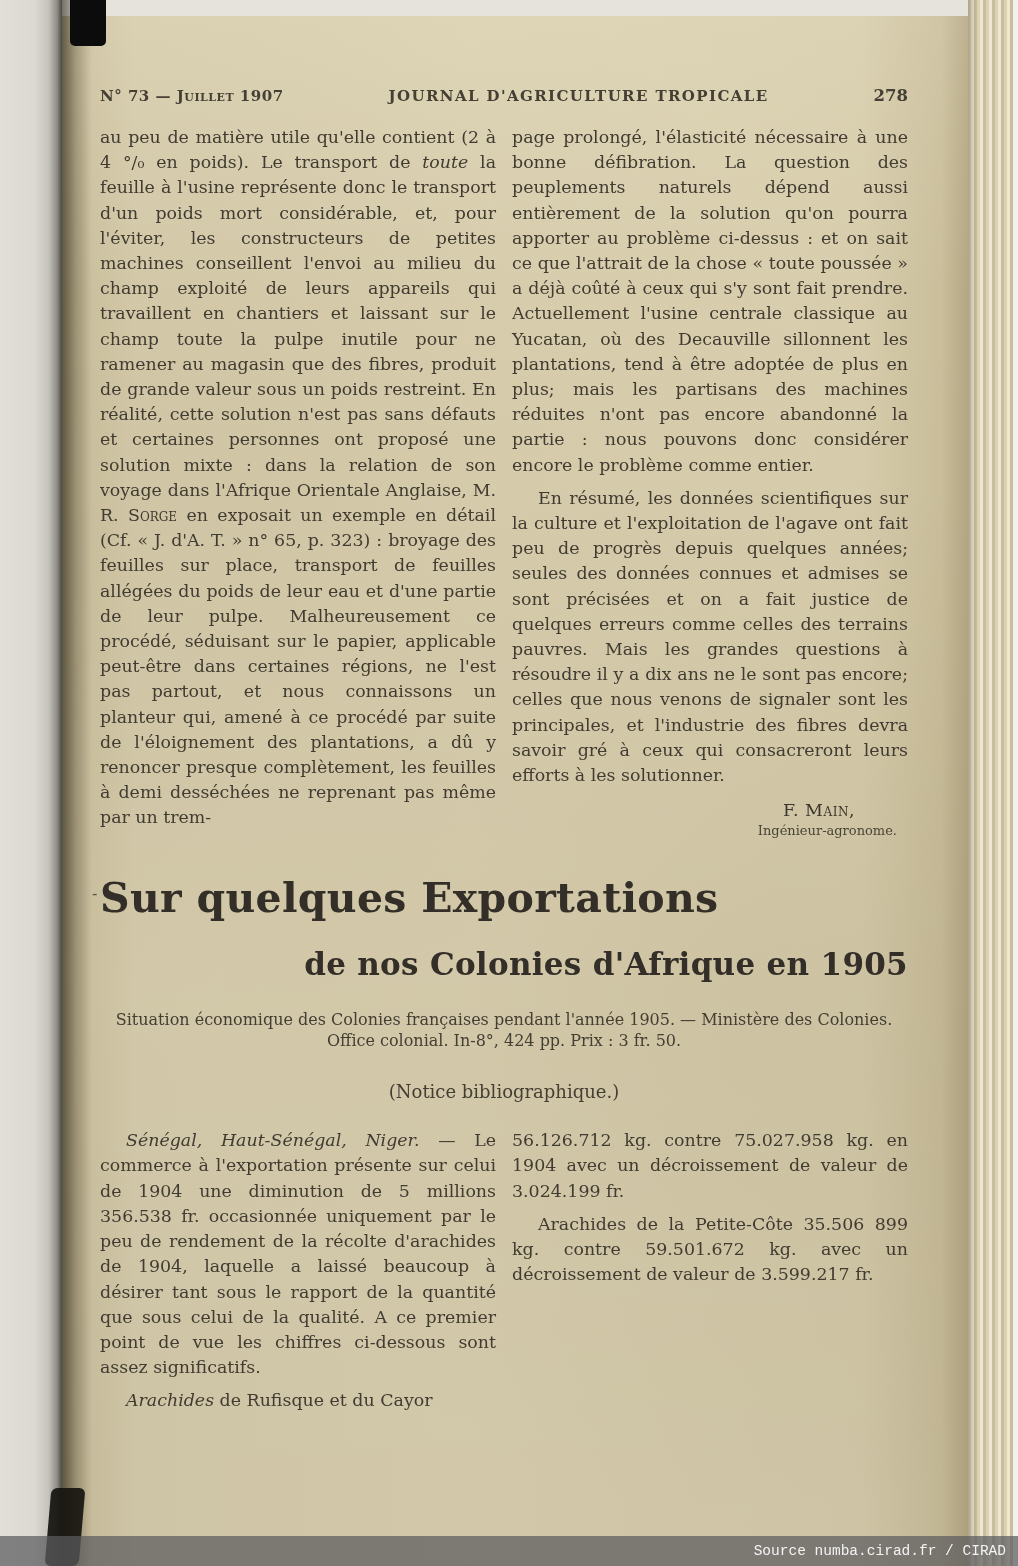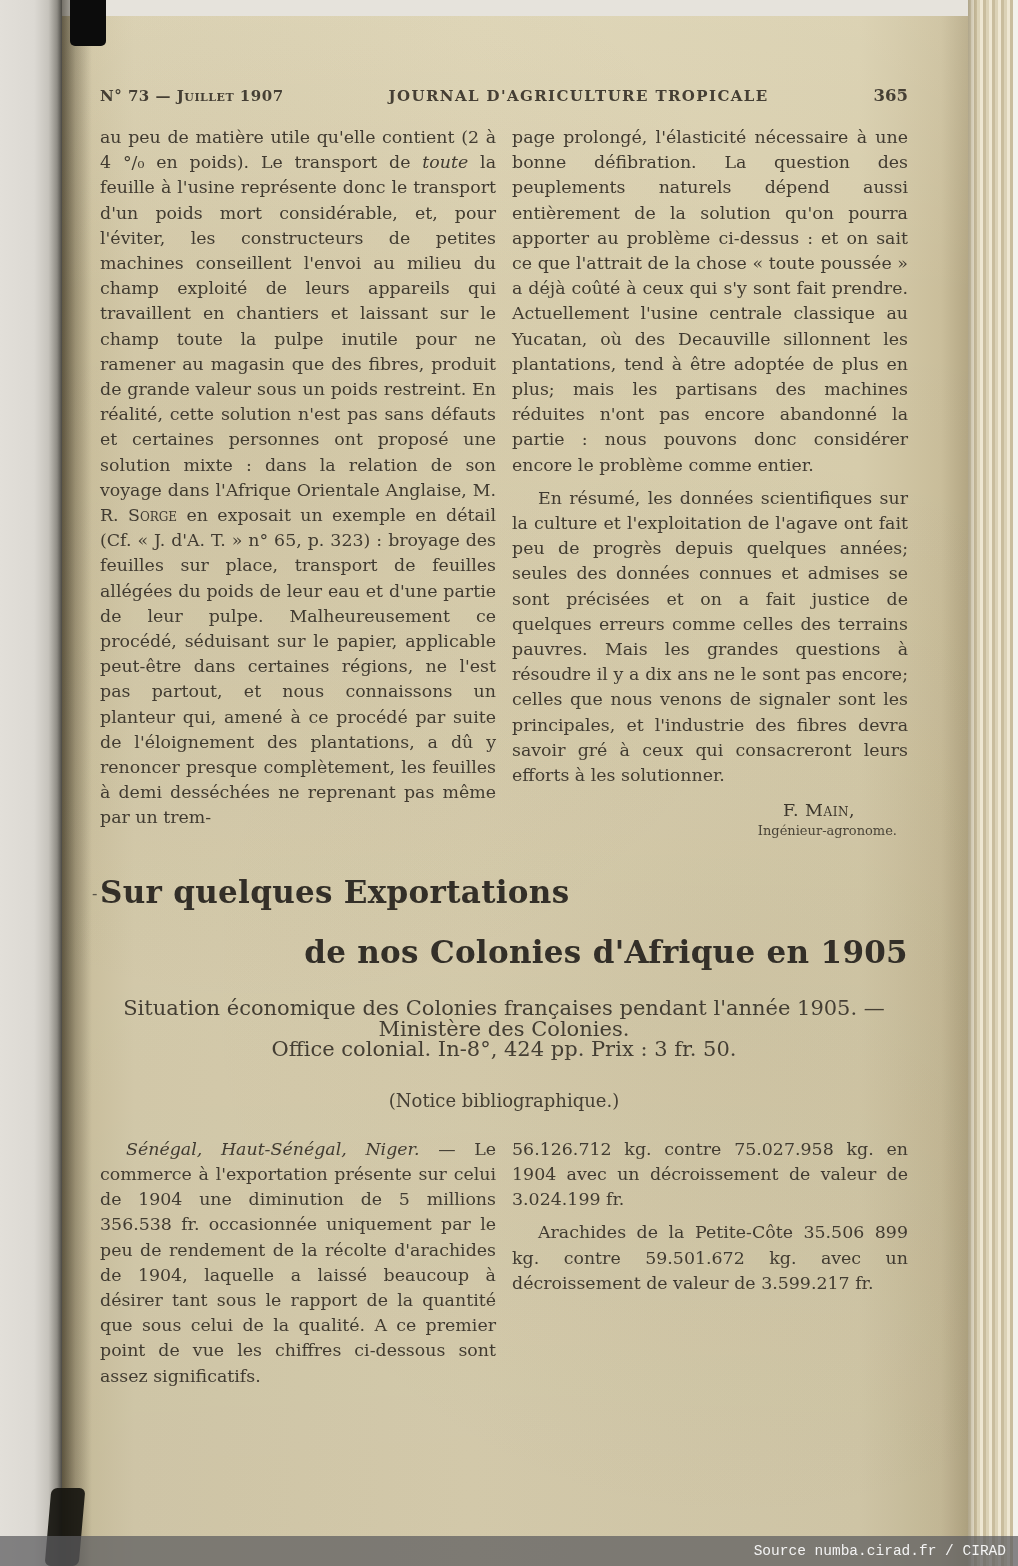--- a/index.html
+++ b/index.html
@@ -58,24 +58,24 @@
   p.bt + p.bt { margin-top:8px; }
   .ind { text-indent:26px; }
   .sc { font-variant:small-caps; }
   i { }
 
   .sig { text-align:right; padding-right:53px; margin-top:12px; font-size:17.5px; color:#3c362c; }
   .sig .sc { font-variant:small-caps; letter-spacing:0.5px; }
   .sig-role { text-align:right; padding-right:11px; font-size:13px; color:#4a4438; margin-top:3px; }
 
   
-  .h-line1 { margin-top:36px; font-size:31px; font-weight:bold; color:#332f28; letter-spacing:0.3px; }
+  .h-line1 { margin-top:36px; font-size:41px; font-weight:bold; color:#332f28; letter-spacing:0.3px; }
   .h-line2 { margin-top:24px; font-size:31px; font-weight:bold; color:#332f28; text-align:right; letter-spacing:0.3px; }
 
-  .ref { margin-top:28px; text-align:center; font-size:21px; line-height:20.5px; color:#443e33; }
+  .ref { margin-top:28px; text-align:center; font-size:16px; line-height:20.5px; color:#443e33; }
   .notice { margin-top:30px; text-align:center; font-size:18px; color:#443e33; }
   .cols2 { margin-top:26px; }
 
   .stray-dash { position:absolute; left:30px; top:868px; font-size:16px; color:#5a5448; }
 
   
   .source-bar {
     position:absolute; left:0; bottom:0; width:100%; height:30px; z-index:6;
     background:rgba(92,92,94,0.72);
     display:flex; align-items:center; justify-content:flex-end; padding-right:12px;
@@ -90,21 +90,21 @@
   <div class="left-gutter"></div>
   <div class="mark-top"></div>
   <div class="mark-bottom"></div>
 
   <div class="paper">
     <div class="paper-inner">
 
       <div class="hdr">
         <span class="hdr-issue">N° 73 — Juillet 1907</span>
         <span class="hdr-journal">JOURNAL D'AGRICULTURE TROPICALE</span>
-        <span class="hdr-page">365</span>
+        <span class="hdr-page">278</span>
       </div>
 
       <div class="cols">
         <div class="col">
           <p class="bt"><span>au peu de matière utile qu'elle contient (2 à 4 °/₀ en poids). Le transport de </span><i>toute</i><span> la feuille à l'usine représente donc le transport d'un poids mort considérable, et, pour l'éviter, les constructeurs de petites machines conseillent l'envoi au milieu du champ exploité de leurs appareils qui travaillent en chantiers et laissant sur le champ toute la pulpe inutile pour ne ramener au magasin que des fibres, produit de grande valeur sous un poids restreint. En réalité, cette solution n'est pas sans défauts et certaines personnes ont proposé une solution mixte : dans la relation de son voyage dans l'Afrique Orientale Anglaise, M. R. </span><span class="sc">Sorge</span><span> en exposait un exemple en détail (Cf. « J. d'A. T. » n° 65, p. 323) : broyage des feuilles sur place, transport de feuilles allégées du poids de leur eau et d'une partie de leur pulpe. Malheureusement ce procédé, séduisant sur le papier, applicable peut-être dans certaines régions, ne l'est pas partout, et nous connaissons un planteur qui, amené à ce procédé par suite de l'éloignement des plantations, a dû y renoncer presque complètement, les feuilles à demi desséchées ne reprenant pas même par un trem-</span></p>
         </div>
         <div class="col">
           <p class="bt">page prolongé, l'élasticité nécessaire à une bonne défibration. La question des peuplements naturels dépend aussi entièrement de la solution qu'on pourra apporter au problème ci-dessus : et on sait ce que l'attrait de la chose « toute poussée » a déjà coûté à ceux qui s'y sont fait prendre. Actuellement l'usine centrale classique au Yucatan, où des Decauville sillonnent les plantations, tend à être adoptée de plus en plus; mais les partisans des machines réduites n'ont pas encore abandonné la partie : nous pouvons donc considérer encore le problème comme entier.</p>
           <p class="bt ind">En résumé, les données scientifiques sur la culture et l'exploitation de l'agave ont fait peu de progrès depuis quelques années; seules des données connues et admises se sont précisées et on a fait justice de quelques erreurs comme celles des terrains pauvres. Mais les grandes questions à résoudre il y a dix ans ne le sont pas encore; celles que nous venons de signaler sont les principales, et l'industrie des fibres devra savoir gré à ceux qui consacreront leurs efforts à les solutionner.</p>
           <div class="sig"><span class="sc">F. Main,</span></div>
@@ -118,20 +118,21 @@
       <div class="ref">
         <div>Situation économique des Colonies françaises pendant l'année 1905. — Ministère des Colonies.</div>
         <div>Office colonial. In-8°, 424 pp. Prix : 3 fr. 50.</div>
       </div>
 
       <div class="notice">(Notice bibliographique.)</div>
 
       <div class="cols cols2">
         <div class="col">
           <p class="bt ind"><i>Sénégal, Haut-Sénégal, Niger.</i><span> — Le commerce à l'exportation présente sur celui de 1904 une diminution de 5 millions 356.538 fr. occasionnée uniquement par le peu de rendement de la récolte d'arachides de 1904, laquelle a laissé beaucoup à désirer tant sous le rapport de la quantité que sous celui de la qualité. A ce premier point de vue les chiffres ci-dessous sont assez significatifs.</span></p>
+          <p class="bt ind"><i>Arachides</i><span> de Rufisque et du Cayor</span></p>
         </div>
         <div class="col">
           <p class="bt">56.126.712 kg. contre 75.027.958 kg. en 1904 avec un décroissement de valeur de 3.024.199 fr.</p>
           <p class="bt ind">Arachides de la Petite-Côte 35.506 899 kg. contre 59.501.672 kg. avec un décroissement de valeur de 3.599.217 fr.</p>
         </div>
       </div>
 
       <span class="stray-dash">-</span>
     </div>
   </div>

